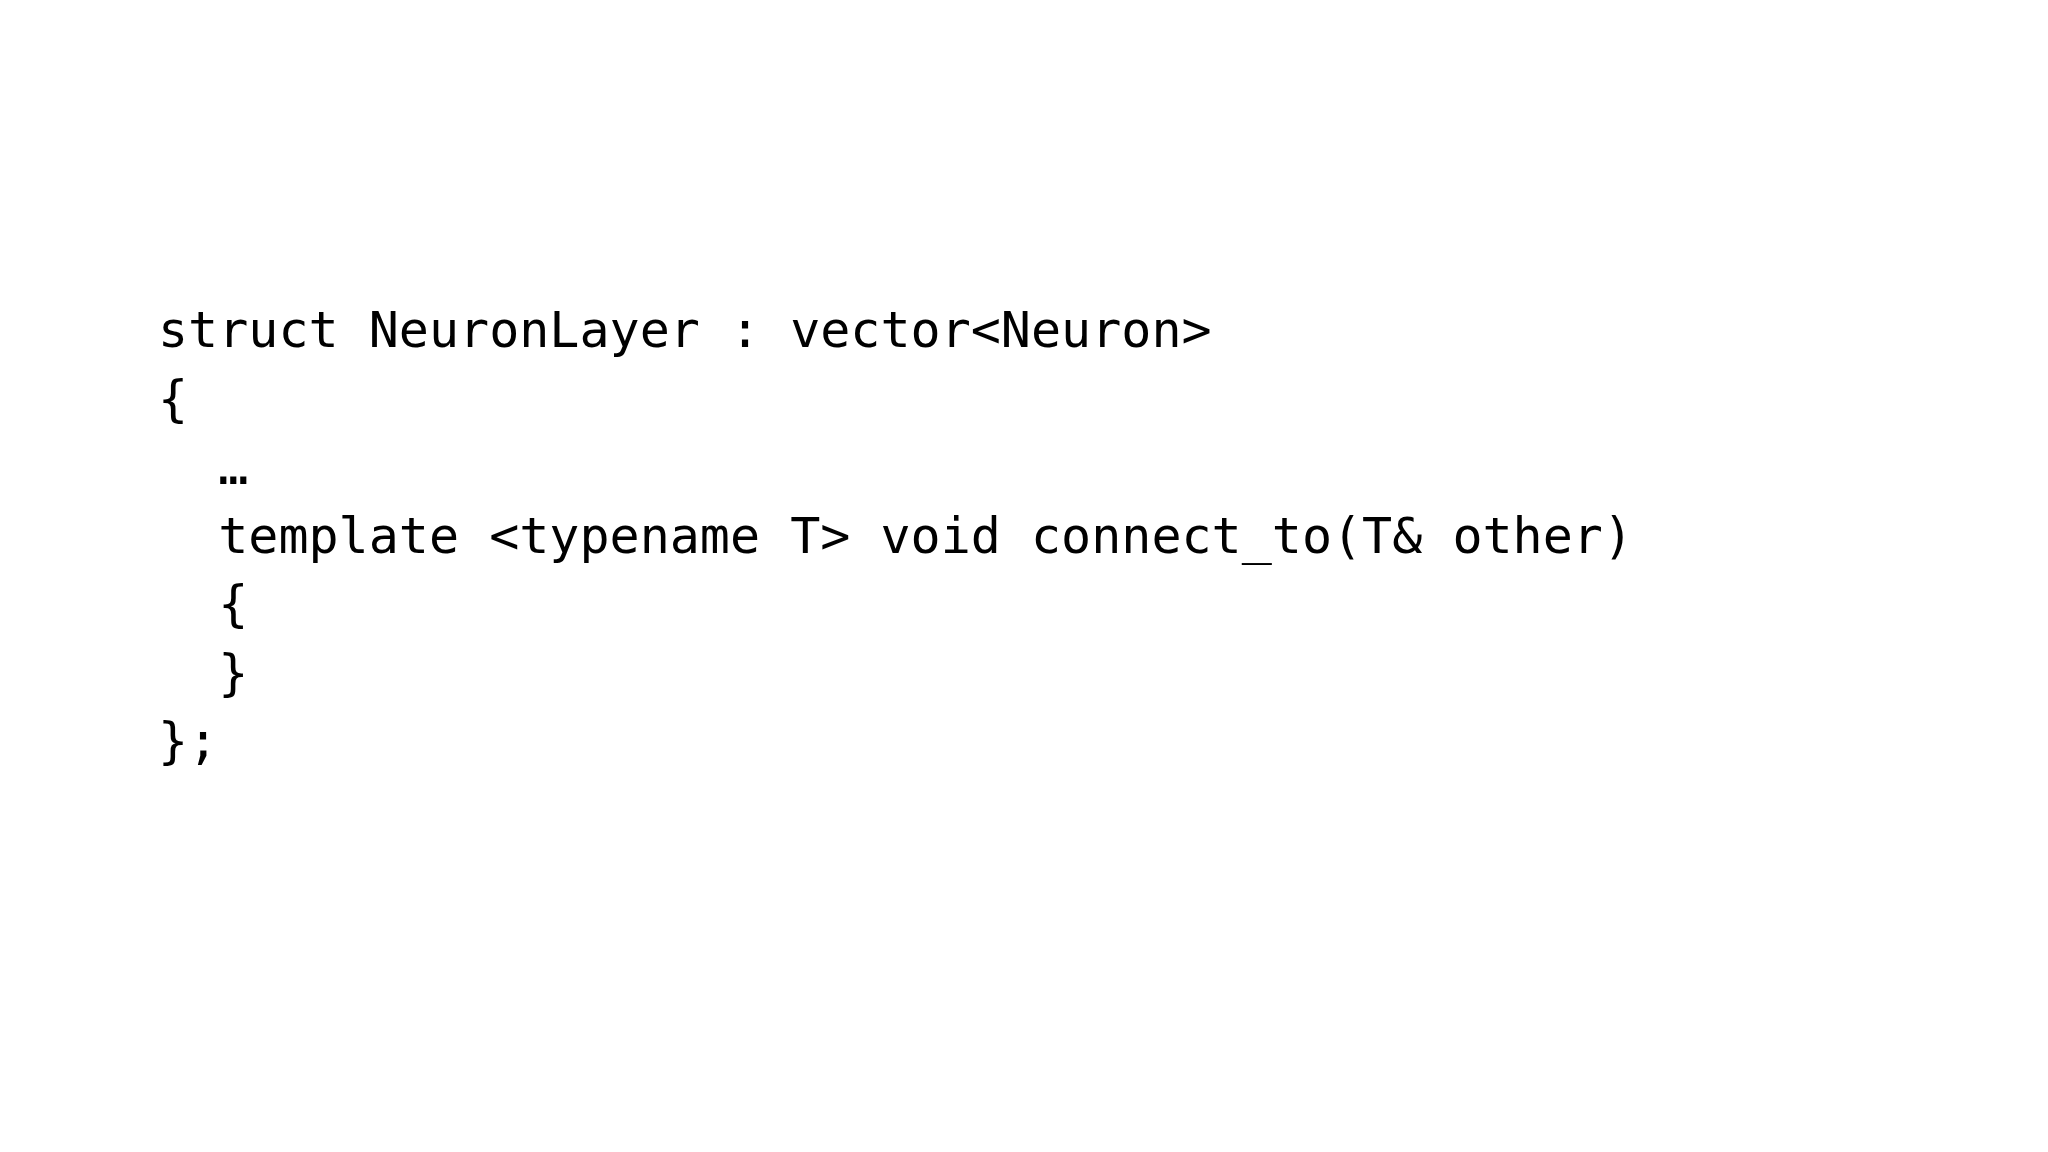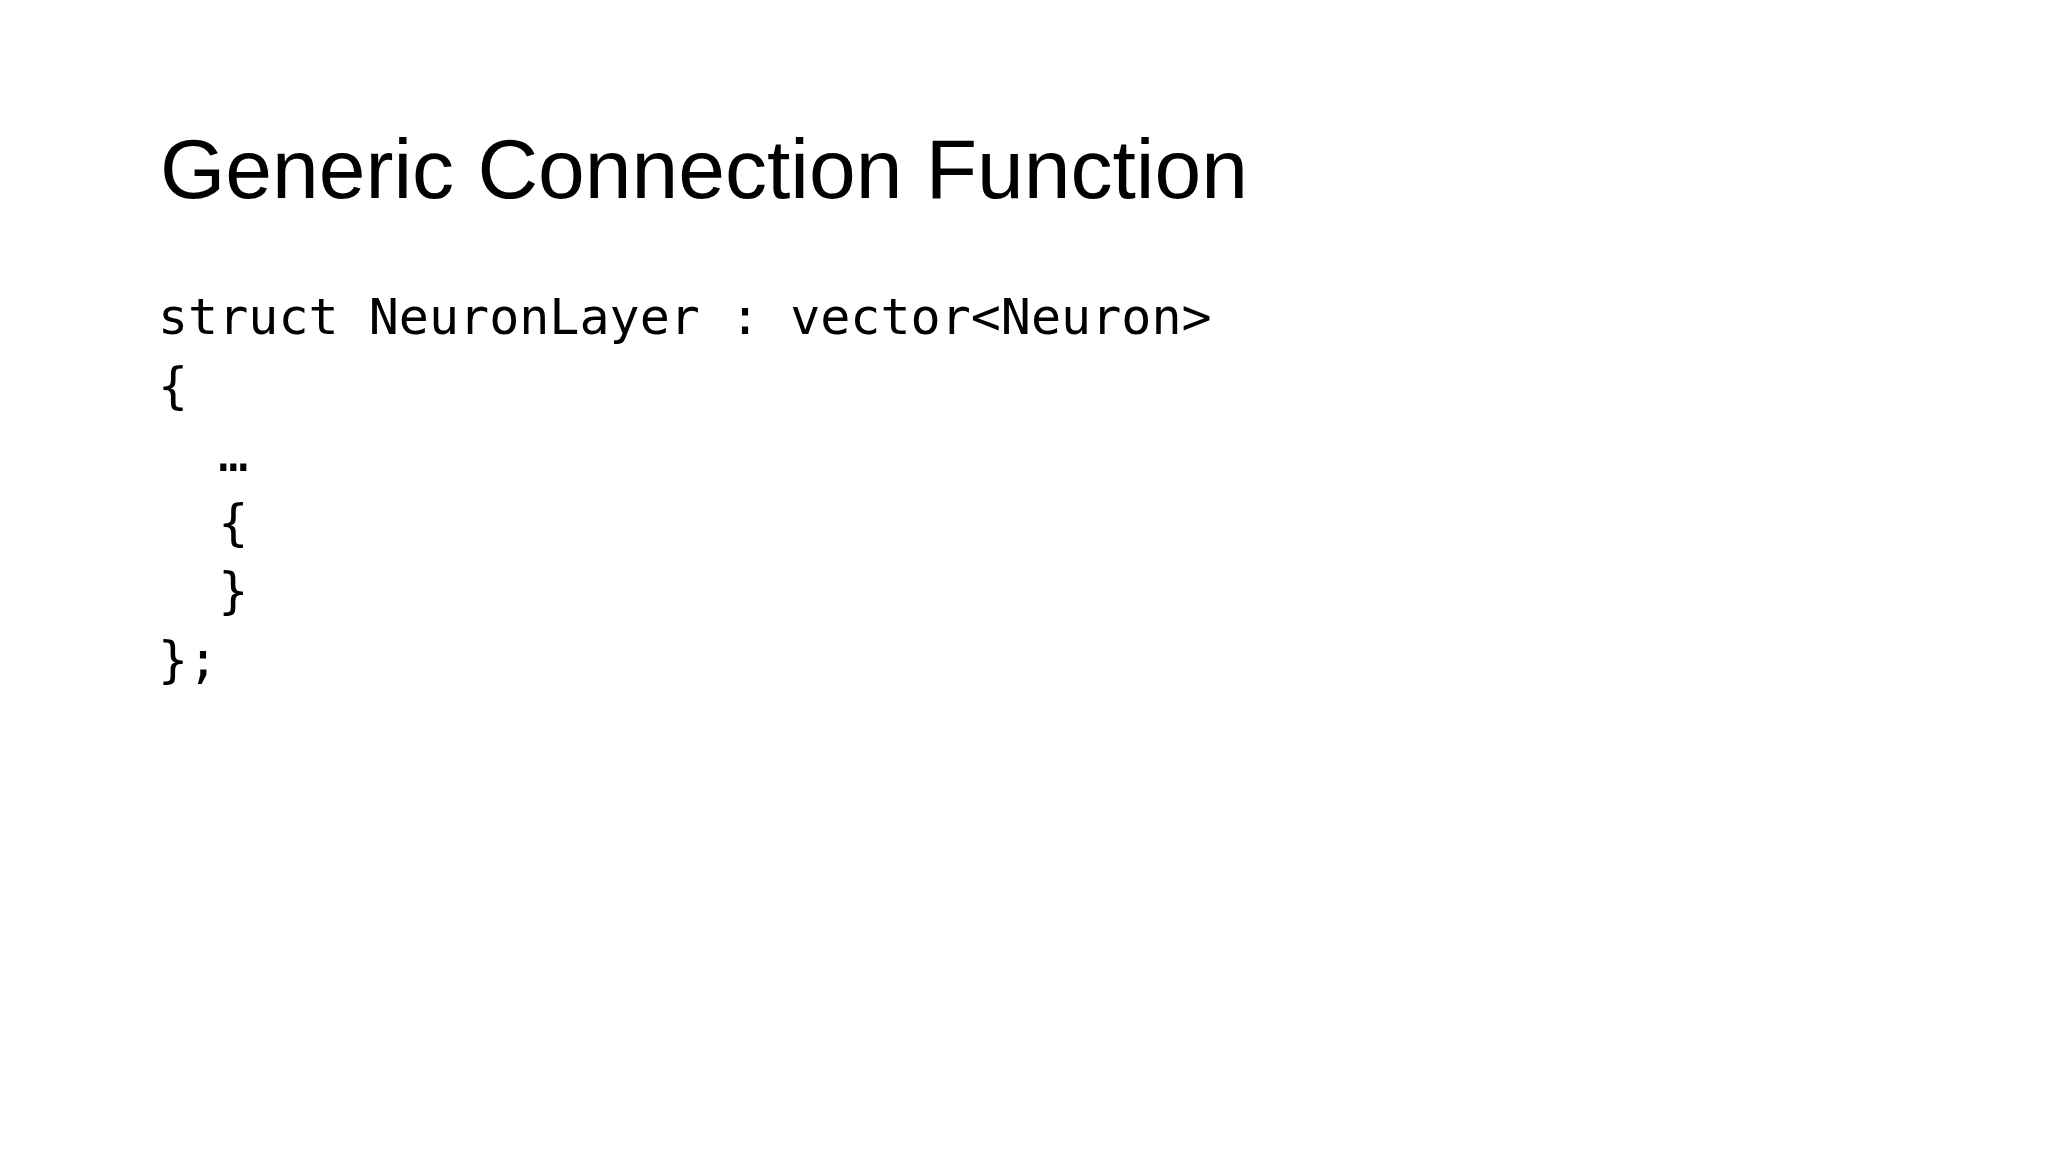--- a/index.html
+++ b/index.html
@@ -22,40 +22,40 @@
     font-family: "Liberation Sans", "DejaVu Sans", sans-serif;
     font-weight: 300;
     font-size: 84px;
     line-height: 84px;
     color: #000000;
     white-space: pre;
   }
   .code-block {
     position: absolute;
     left: 158px;
-    top: 283px;
+    top: 296px;
     font-family: "DejaVu Sans Mono", monospace;
     font-size: 50px;
     line-height: 68.5px;
     color: #000000;
   }
   .code-line {
     white-space: pre;
     height: 68.5px;
   }
 </style>
 </head>
 <body>
 
 <div class="slide">
 
-  <div class="slide-title">Generic Connection Function</div>
 
   <div class="code-block">
     <div class="code-line">struct NeuronLayer : vector&lt;Neuron&gt;</div>
     <div class="code-line">{</div>
     <div class="code-line">  …</div>
+    <div class="code-line">  template &lt;typename T&gt; void connect_to(T&amp; other)</div>
     <div class="code-line">  {</div>
     <div class="code-line">  }</div>
     <div class="code-line">};</div>
   </div>
 
 </div>
 
 </body></html>

